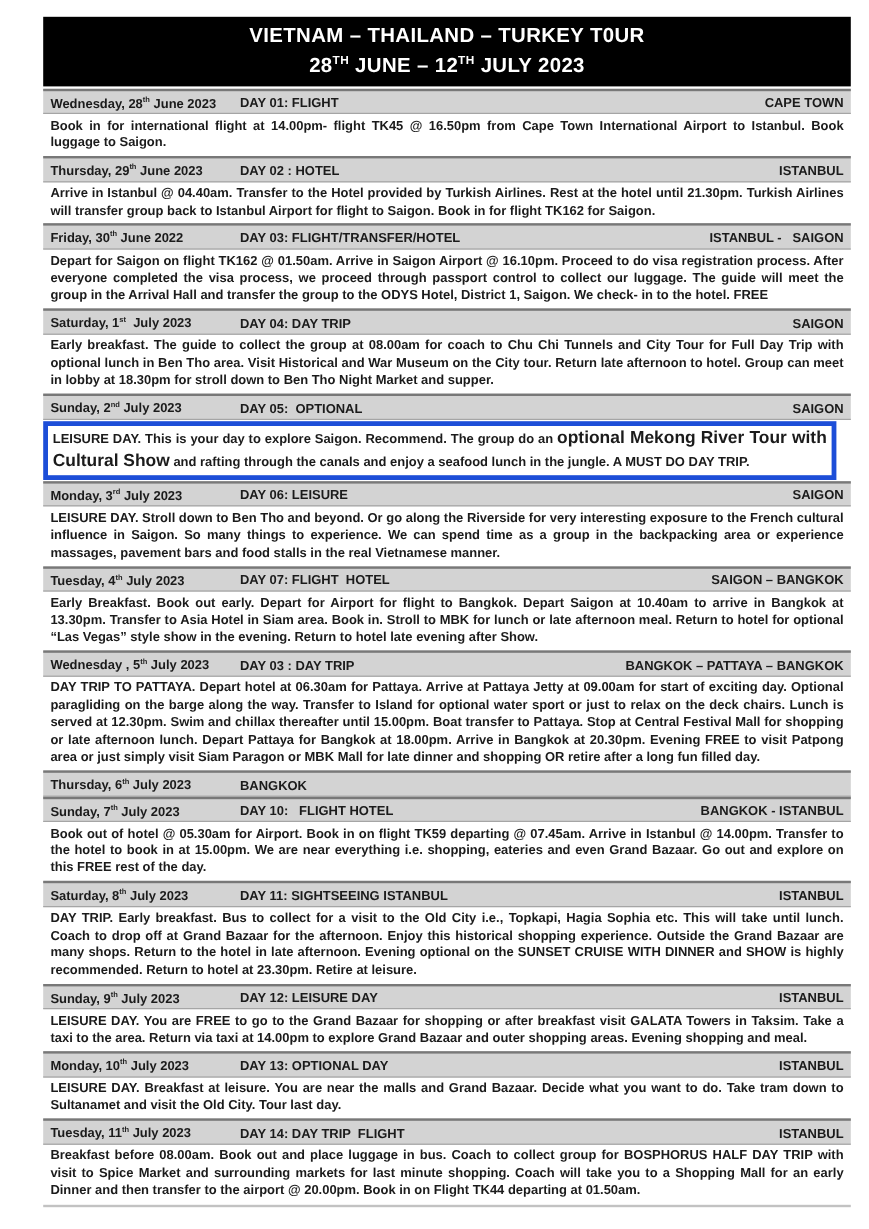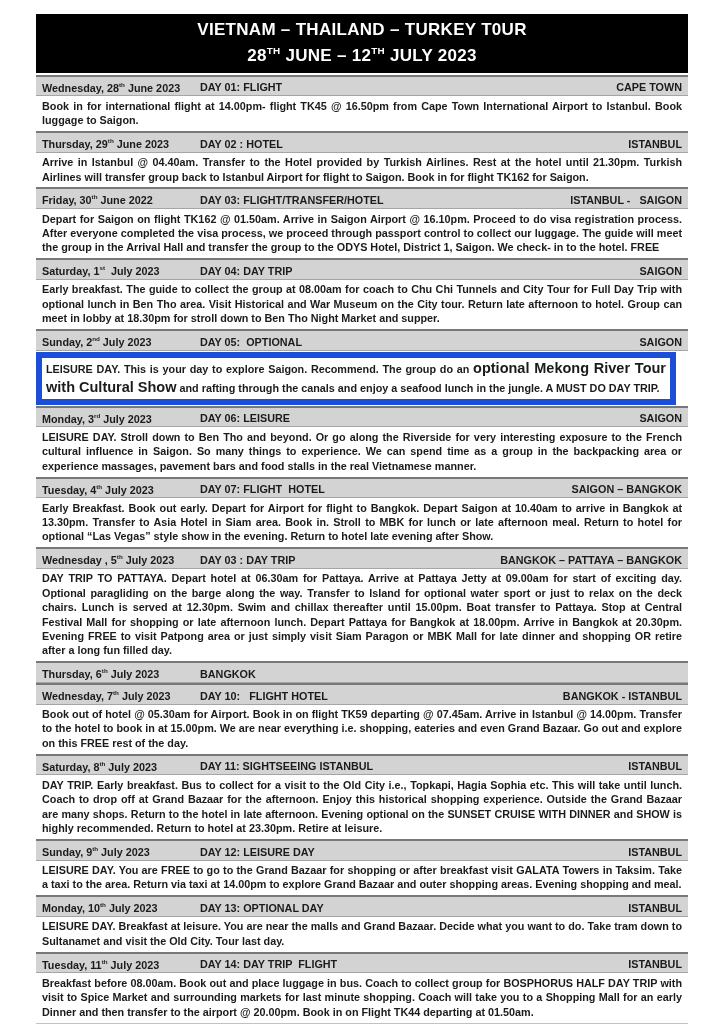--- a/index.html
+++ b/index.html
@@ -1,21 +1,21 @@
 <!DOCTYPE html>
 <html><head>
 <meta charset="utf-8">
 <style>
   html,body { margin:0; padding:0; background:#ffffff; }
   .page {
     position:relative;
     width:724px; height:1024px;
     box-sizing:border-box;
     background:#ffffff;
-    padding:14px 36px 0 36px;
+    padding:14px 15px 0 36px;
     font-family:"Liberation Sans", sans-serif;
     font-weight:700;
     color:#1b1b1b;
     overflow:hidden;
   }
   .title-bar {
     background:#000000;
     color:#ffffff;
     text-align:center;
     padding:5px 4px 7px 4px;
@@ -44,21 +44,21 @@
   .day-header .loc { flex:none; text-align:right; }
   .day-body {
     margin:0;
     padding:2.5px 6px 3.5px 6px;
     font-size:10.8px;
     line-height:14.4px;
     text-align:justify;
   }
   .day-body .big { font-size:14.5px; }
   .day-body.boxed {
-    border:6px solid #1d4ed8;
+    border:4px solid #1d4ed8;
     margin:1px 12px 1px 0;
     padding:1px 4px 2px 4px;
     line-height:18px;
   }
   .day:last-child .day-body {
     border-bottom:2px solid #c2c2c2;
     padding-bottom:4px;
   }
 </style>
 </head>
@@ -144,21 +144,21 @@
 
   <section class="day">
     <div class="day-header">
       <span class="date"><span>Thursday, 6</span><span class="sup">th</span><span> July 2023</span></span>
       <span class="loc">BANGKOK</span>
     </div>
   </section>
 
   <section class="day">
     <div class="day-header">
-      <span class="date"><span>Wednesday, 7</span><span class="sup">th</span><span> July 2023</span></span>
+      <span class="date"><span>Sunday, 7</span><span class="sup">th</span><span> July 2023</span></span>
       <span class="label">DAY 10:   FLIGHT HOTEL</span>
       <span class="loc">BANGKOK - ISTANBUL</span>
     </div>
     <p class="day-body"><span>Book out of hotel @ 05.30am for Airport. Book in on flight TK59 departing @ 07.45am. Arrive in Istanbul @ 14.00pm. Transfer to the hotel to book in at 15.00pm. We are near everything i.e. shopping, eateries and even Grand Bazaar. Go out and explore on this FREE rest of the day.</span></p>
   </section>
 
   <section class="day">
     <div class="day-header">
       <span class="date"><span>Saturday, 8</span><span class="sup">th</span><span> July 2023</span></span>
       <span class="label">DAY 11: SIGHTSEEING ISTANBUL</span>

